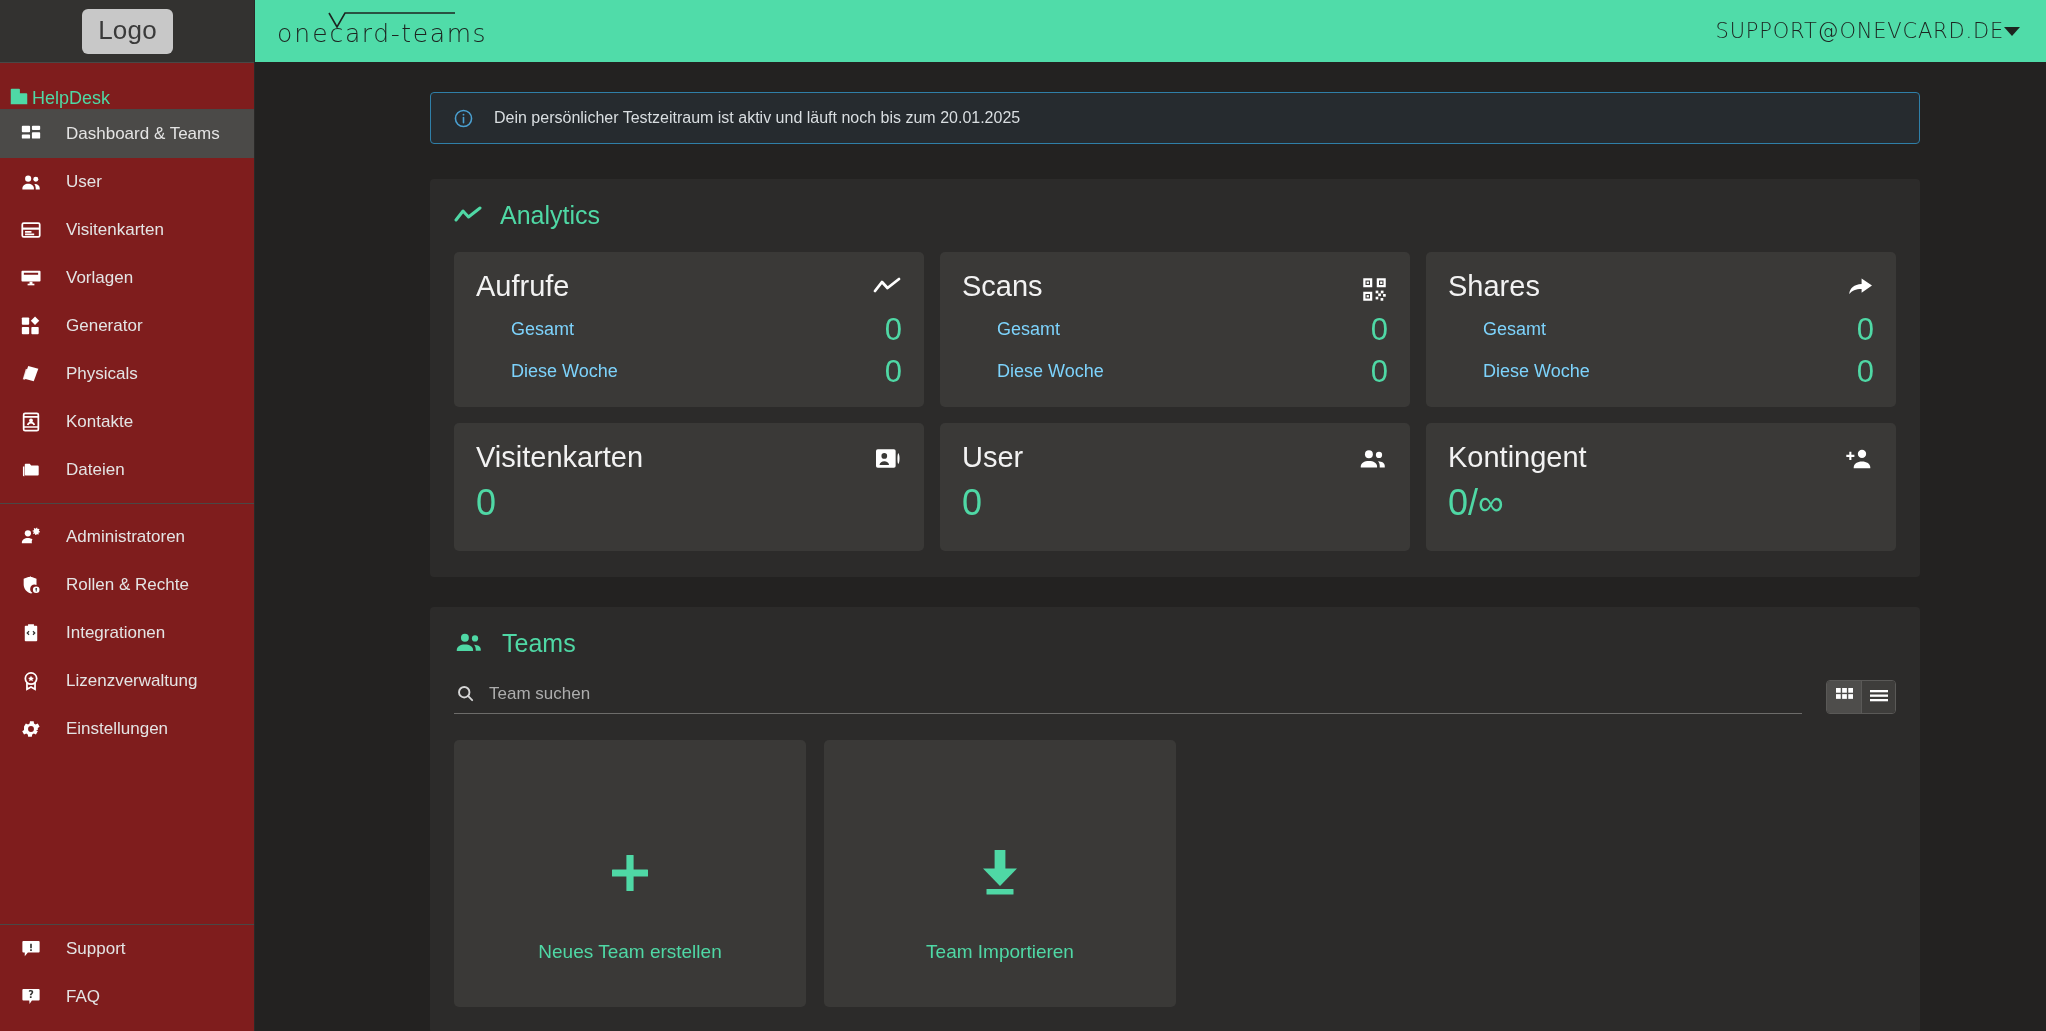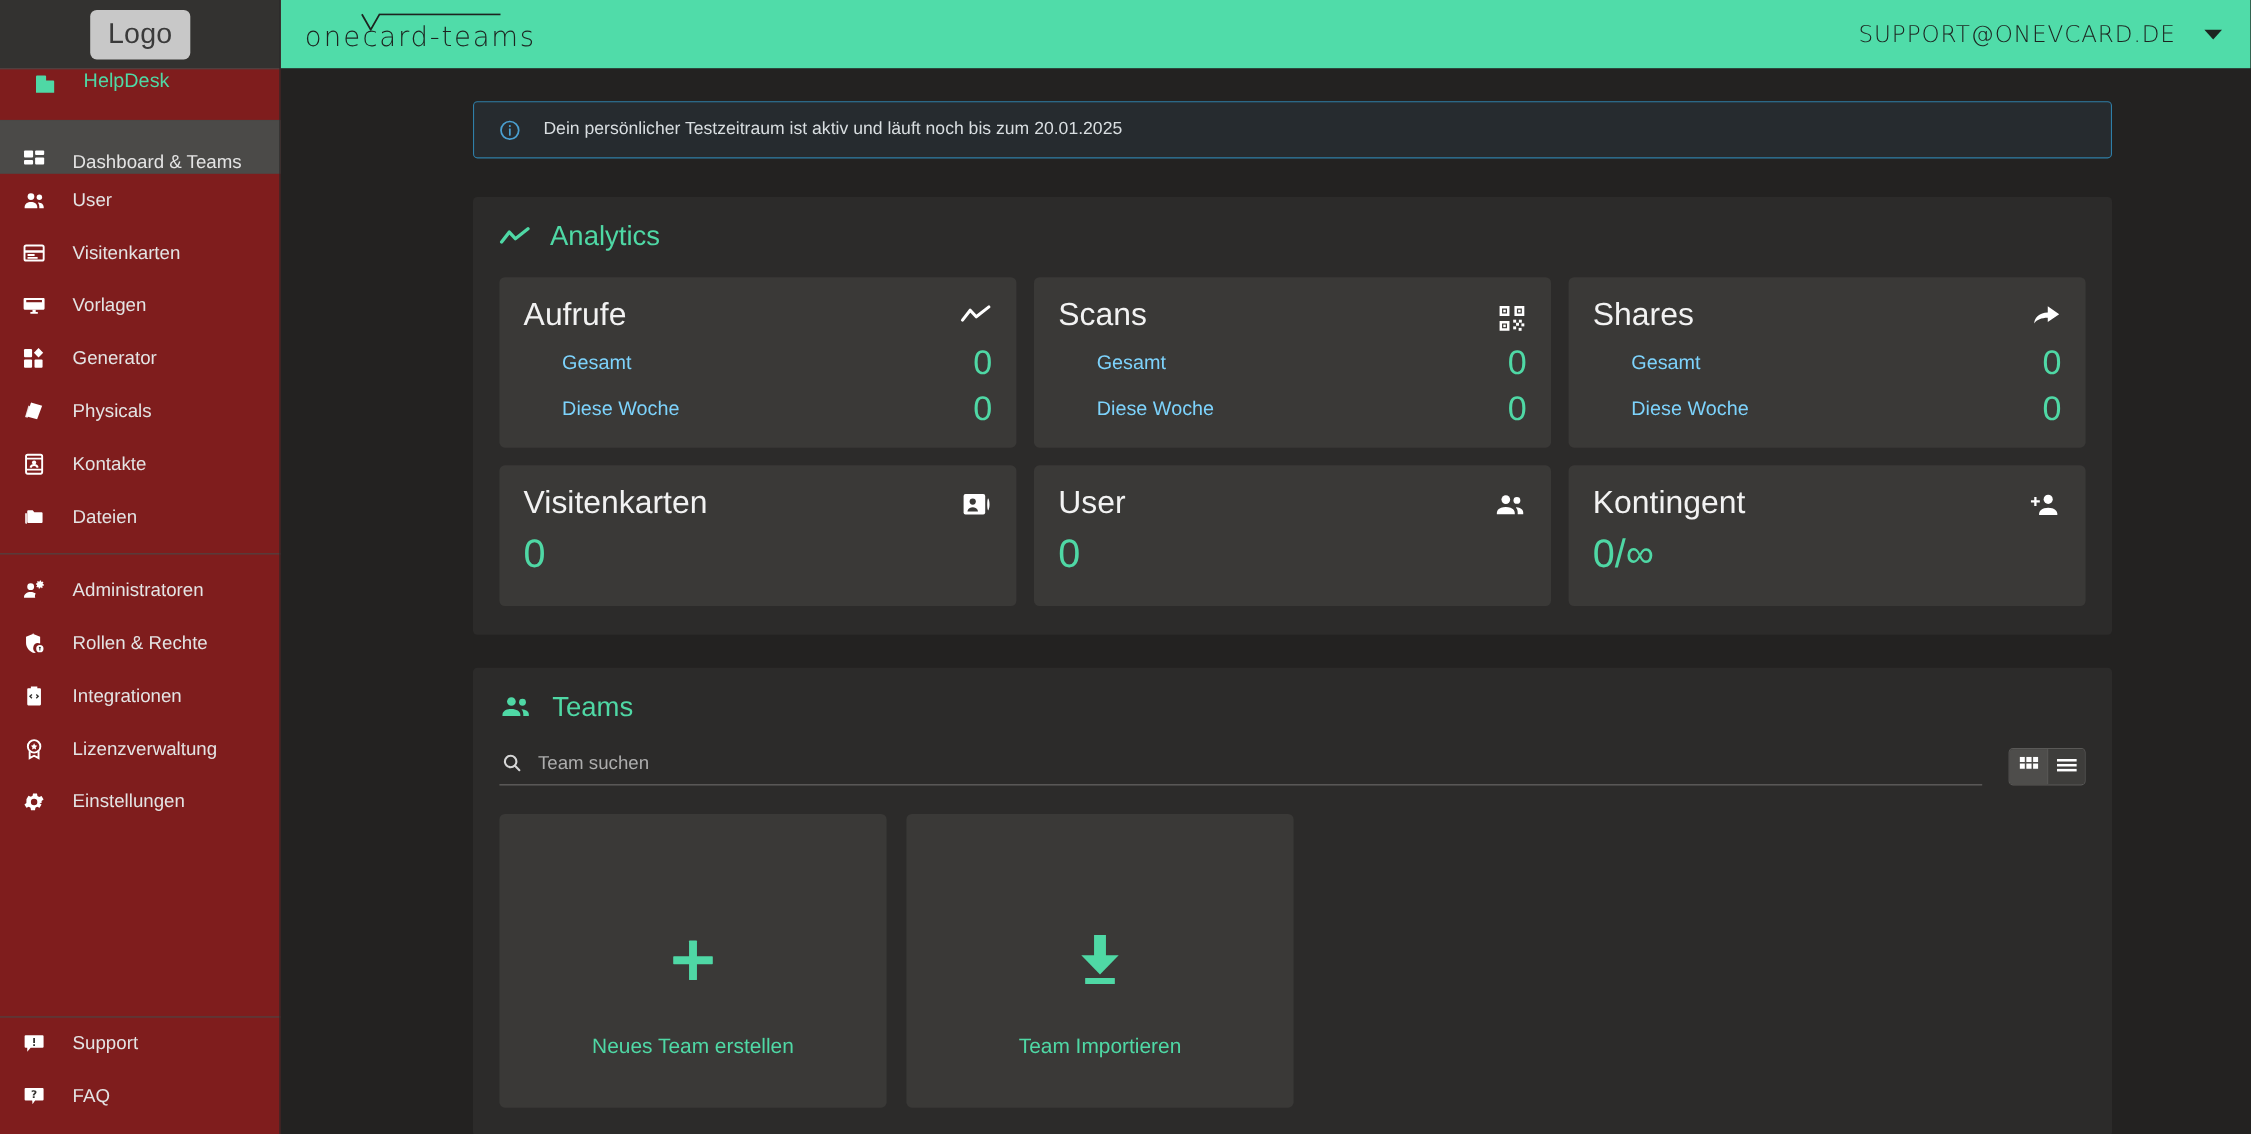--- a/index.html
+++ b/index.html
@@ -25,33 +25,33 @@
     background:#333230;
   }
   .logo-box{
     background:#c8c8c8;color:#3a3a3a;
     font-size:26px;line-height:1;
     padding:8px 16px 11px;border-radius:6px;
     letter-spacing:.2px;
   }
   .nav-sep{height:1px;background:#494846;width:100%;}
   .helpdesk{
-    display:flex;align-items:flex-start;gap:22px;
-    height:47px;padding:0 0 0 28px;
+    display:flex;align-items:flex-end;
+    height:47px;padding:0 0 0 6px;
     color:#4fd8a5;font-size:18px;
     border-bottom:1px solid #494846;
   }
   .nav-list{padding:0;}
   .nav-item{
     display:flex;align-items:center;gap:22px;
     height:48px;padding-left:18px;
     color:#e4e4e4;font-size:17px;
     cursor:pointer;
   }
-  .nav-item.active{background:#4b4a48;align-items:flex-end;}
+  .nav-item.active{background:#4b4a48;}
   .nav-item .label{white-space:nowrap;}
   .nav-icon{
     width:26px;height:26px;flex:0 0 26px;
     display:flex;align-items:center;justify-content:center;
     color:#ffffff;
   }
   .nav-icon svg{display:block;}
   .helpdesk .nav-icon{color:#4fd8a5;}
   .group-sep{height:1px;background:#494846;margin:9px 0;}
   .sidebar-spacer{flex:1 1 auto;}
@@ -73,21 +73,21 @@
     font-family:"DejaVu Sans",sans-serif;font-weight:300;
   }
   .brand .one{letter-spacing:2px;}
   .brand .vc{position:relative;display:inline-block;padding-top:4px;}
   .brand .vc .vmark{
     position:absolute;left:-2px;top:-3px;
     width:128px;height:14px;
   }
   .brand .vc .vmark svg{display:block;}
   .acct{
-    display:flex;align-items:center;gap:26px;
+    display:flex;align-items:center;
     color:#1d2420;font-size:21px;letter-spacing:.8px;
     font-family:"DejaVu Sans",sans-serif;font-weight:300;
     cursor:pointer;
   }
   .caret{width:0;height:0;border-left:8px solid transparent;border-right:8px solid transparent;border-top:9px solid #1d2420;}
 
   .content{
     flex:1 1 auto;overflow:hidden;
     padding:30px 74px 0 175px;
     border-radius:17px;

